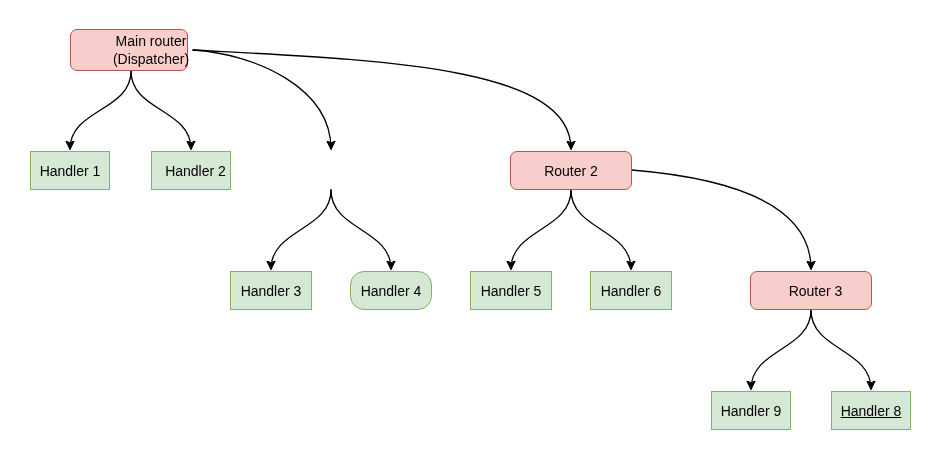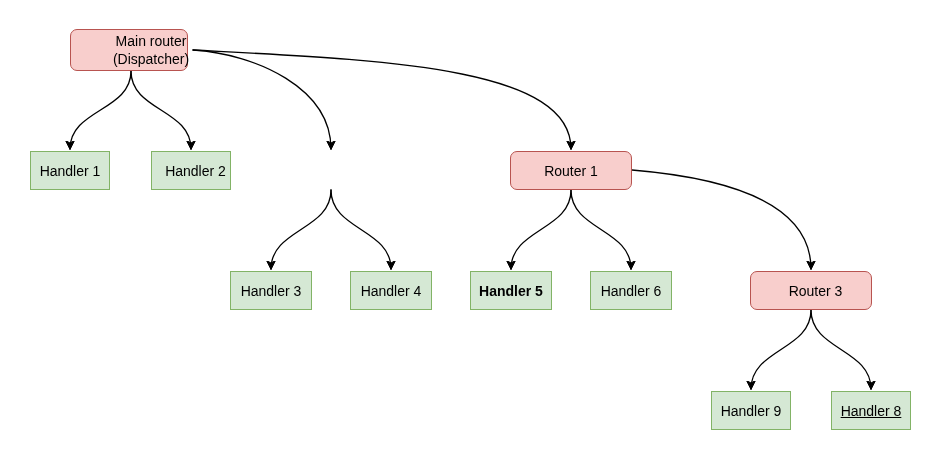--- a/index.html
+++ b/index.html
@@ -55,22 +55,22 @@
     border: 1px solid var(--handler-border, #82b366);
     border-radius: 0;
   }
   
   #node-main     { left: 70px;  top: 29px;  width: 118px; height: 42px; padding-left: 44px; }
   #node-h1       { left: 30px;  top: 151px; width: 80px;  height: 39px; }
   #node-h2       { left: 151px; top: 151px; width: 80px;  height: 39px; padding-left: 9px; }
   #node-r1       { left: 270px; top: 151px; width: 122px; height: 39px; }
   #node-r2       { left: 510px; top: 151px; width: 122px; height: 39px; }
   #node-h3       { left: 230px; top: 271px; width: 82px;  height: 39px; }
-  #node-h4       { left: 350px; top: 271px; width: 82px;  height: 39px; }
-  #node-h5       { left: 470px; top: 271px; width: 82px;  height: 39px; font-weight: bold; }
+  #node-h4       { left: 350px; top: 271px; width: 82px;  height: 39px; border-radius: 14px; }
+  #node-h5       { left: 470px; top: 271px; width: 82px;  height: 39px; }
   #node-h6       { left: 590px; top: 271px; width: 82px;  height: 39px; }
   #node-r3       { left: 750px; top: 271px; width: 122px; height: 39px; padding-left: 9px; }
   #node-h7       { left: 711px; top: 391px; width: 80px;  height: 39px; }
   #node-h8       { left: 831px; top: 391px; width: 80px;  height: 39px; text-decoration: underline; }
 </style>
 </head>
 <body>
 
 <div id="canvas">
 
@@ -99,21 +99,21 @@
   </div>
 
   <div id="node-h1" class="node handler">
     <span>Handler 1</span>
   </div>
   <div id="node-h2" class="node handler">
     <span>Handler 2</span>
   </div>
 
   <div id="node-r2" class="node router">
-    <span>Router 1</span>
+    <span>Router 2</span>
   </div>
 
   <div id="node-h3" class="node handler">
     <span>Handler 3</span>
   </div>
   <div id="node-h4" class="node handler">
     <span>Handler 4</span>
   </div>
   <div id="node-h5" class="node handler">
     <span>Handler 5</span>

